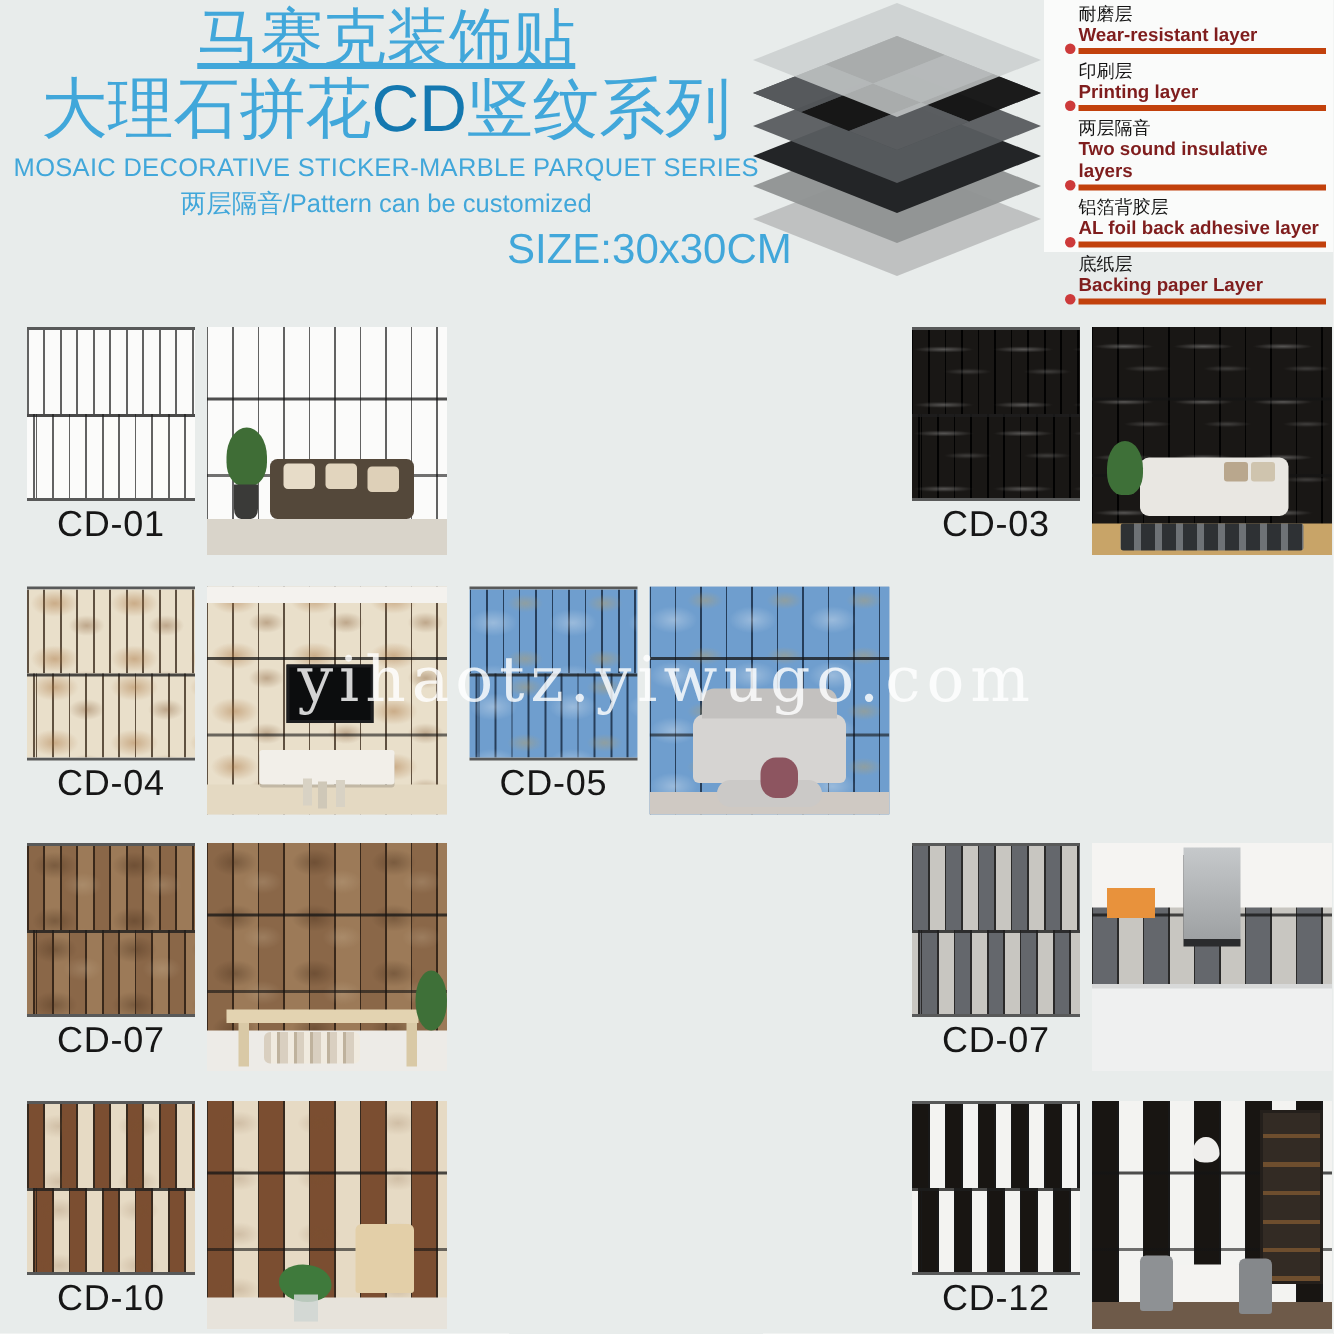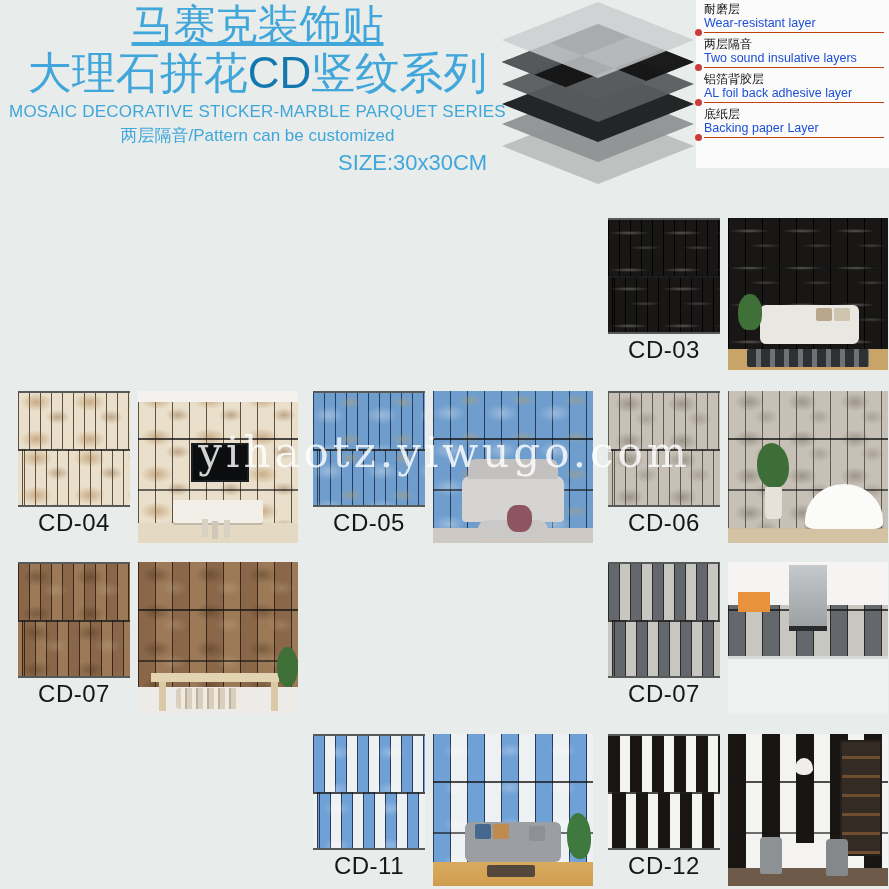--- a/index.html
+++ b/index.html
@@ -6,29 +6,29 @@
   body{width:889px;height:889px;overflow:hidden;font-family:"Liberation Sans",sans-serif;}
   #page{position:relative;width:889px;height:889px;background:#e8eceb;}
 
   
   .hdr{position:absolute;left:0;top:0;width:515px;text-align:center;color:#41a7da;}
   .t1{position:absolute;left:0;top:2px;width:100%;font-size:42px;line-height:1.08;text-decoration:underline;}
   .t2{position:absolute;left:0;top:50px;width:100%;font-size:44px;line-height:1.05;}
   .t2 .hl{color:#1478b0;}
   .ten{position:absolute;left:0;top:102px;width:100%;font-size:17px;font-weight:500;letter-spacing:.2px;}
   .tnote{position:absolute;left:0;top:124px;width:100%;font-size:17px;}
-  .tsize{position:absolute;left:338px;top:150px;font-size:22px;color:#41a7da;}
+  .tsize{position:absolute;left:338px;top:150px;font-size:28px;color:#41a7da;}
 
   
   .labelbg{position:absolute;left:696px;top:0;width:193px;height:168px;background:#fafbfa;}
   .stack{position:absolute;left:498px;top:0;width:206px;height:188px;}
   .layers{position:absolute;left:704px;top:2px;width:180px;}
-  .litem{position:relative;border-bottom:1px solid #c2410c;padding-bottom:1px;margin-bottom:4px;}
+  .litem{position:relative;border-bottom:4px solid #c2410c;padding-bottom:1px;margin-bottom:4px;margin-left:15px;}
   .litem .cn{font-size:12px;color:#141414;line-height:14px;}
-  .litem .en{font-size:12.5px;color:#1d4ed8;line-height:15px;}
+  .litem .en{font-size:12.5px;color:#7f1d1d;line-height:15px;font-weight:bold;}
   .litem::after{content:"";position:absolute;left:-9px;bottom:-4px;width:7px;height:7px;border-radius:50%;background:#cd3a3a;}
 
   
   .wm{position:absolute;left:50%;top:428px;transform:translateX(-50%);font-family:"DejaVu Serif",serif;
       font-size:42px;letter-spacing:4px;color:rgba(255,255,255,.82);white-space:nowrap;z-index:40;}
 
   
   .cell{position:absolute;width:280px;height:155px;}
   .swatch{position:absolute;left:0;top:0;width:112px;height:112px;border-top:2px solid rgba(40,40,40,.75);
           border-bottom:2px solid rgba(40,40,40,.75);overflow:hidden;}
@@ -180,35 +180,54 @@
       <polygon points="116,68.3 148,81 100,100 68,87.3" fill="#5a5d60"></polygon>
     </g>
     <polygon points="4,40 100,2 196,40 100,78" fill="#c9cdcd" opacity=".82"></polygon>
   </svg>
   <div class="layers">
     <div class="litem">
       <div class="cn">耐磨层</div>
       <div class="en">Wear-resistant layer</div>
     </div>
     <div class="litem">
+      <div class="cn">印刷层</div>
+      <div class="en">Printing layer</div>
+    </div>
+    <div class="litem">
       <div class="cn">两层隔音</div>
       <div class="en">Two sound insulative layers</div>
     </div>
     <div class="litem">
       <div class="cn">铝箔背胶层</div>
       <div class="en">AL foil back adhesive layer</div>
     </div>
     <div class="litem">
       <div class="cn">底纸层</div>
       <div class="en">Backing paper Layer</div>
     </div>
   </div>
 
   <div class="wm">yihaotz.yiwugo.com</div>
 
+  <div class="cell" style="left:18px;top:218px" data-pattern="cd01">
+    <div class="swatch">
+        <div class="pat sw-t"></div>
+        <div class="pat sw-b"></div>
+      </div>
+    <div class="scene">
+        <div class="pat wall"></div>
+        <div class="floor"></div>
+        <div class="fa"></div>
+        <div class="fb"></div>
+        <div class="fc"></div>
+        <div class="fd"></div>
+      </div>
+    <div class="code">CD-01</div>
+  </div>
   <div class="cell" style="left:608px;top:218px" data-pattern="cd03">
     <div class="swatch">
         <div class="pat sw-t"></div>
         <div class="pat sw-b"></div>
       </div>
     <div class="scene">
         <div class="pat wall"></div>
         <div class="floor"></div>
         <div class="fa"></div>
         <div class="fb"></div>
@@ -241,35 +260,20 @@
     <div class="scene">
         <div class="pat wall"></div>
         <div class="floor"></div>
         <div class="fa"></div>
         <div class="fb"></div>
         <div class="fc"></div>
         <div class="fd"></div>
       </div>
     <div class="code">CD-05</div>
   </div>
-  <div class="cell" style="left:608px;top:391px" data-pattern="cd06">
-    <div class="swatch">
-        <div class="pat sw-t"></div>
-        <div class="pat sw-b"></div>
-      </div>
-    <div class="scene">
-        <div class="pat wall"></div>
-        <div class="floor"></div>
-        <div class="fa"></div>
-        <div class="fb"></div>
-        <div class="fc"></div>
-        <div class="fd"></div>
-      </div>
-    <div class="code">CD-06</div>
-  </div>
 
   <div class="cell" style="left:18px;top:562px" data-pattern="cd07">
     <div class="swatch">
         <div class="pat sw-t"></div>
         <div class="pat sw-b"></div>
       </div>
     <div class="scene">
         <div class="pat wall"></div>
         <div class="floor"></div>
         <div class="fa"></div>
@@ -288,34 +292,33 @@
         <div class="pat wall"></div>
         <div class="floor"></div>
         <div class="fa"></div>
         <div class="fb"></div>
         <div class="fc"></div>
         <div class="fd"></div>
       </div>
     <div class="code">CD-07</div>
   </div>
 
-  <div class="cell" style="left:313px;top:734px" data-pattern="cd11">
-    <div class="swatch">
-        <div class="pat sw-t"></div>
-        <div class="pat sw-b"></div>
-      </div>
-    <div class="scene">
-        <div class="pat wall"></div>
-        <div class="floor"></div>
-        <div class="fa"></div>
-        <div class="fb"></div>
-        <div class="fc"></div>
-        <div class="fd"></div>
-      </div>
-    <div class="code">CD-11</div>
+  <div class="cell" style="left:18px;top:734px" data-pattern="cd10">
+    <div class="swatch">
+        <div class="pat sw-t"></div>
+        <div class="pat sw-b"></div>
+      </div>
+    <div class="scene">
+        <div class="pat wall"></div>
+        <div class="floor"></div>
+        <div class="fa"></div>
+        <div class="fb"></div>
+        <div class="fc"></div>
+      </div>
+    <div class="code">CD-10</div>
   </div>
   <div class="cell" style="left:608px;top:734px" data-pattern="cd12">
     <div class="swatch">
         <div class="pat sw-t"></div>
         <div class="pat sw-b"></div>
       </div>
     <div class="scene">
         <div class="pat wall"></div>
         <div class="floor"></div>
         <div class="fa"></div>

